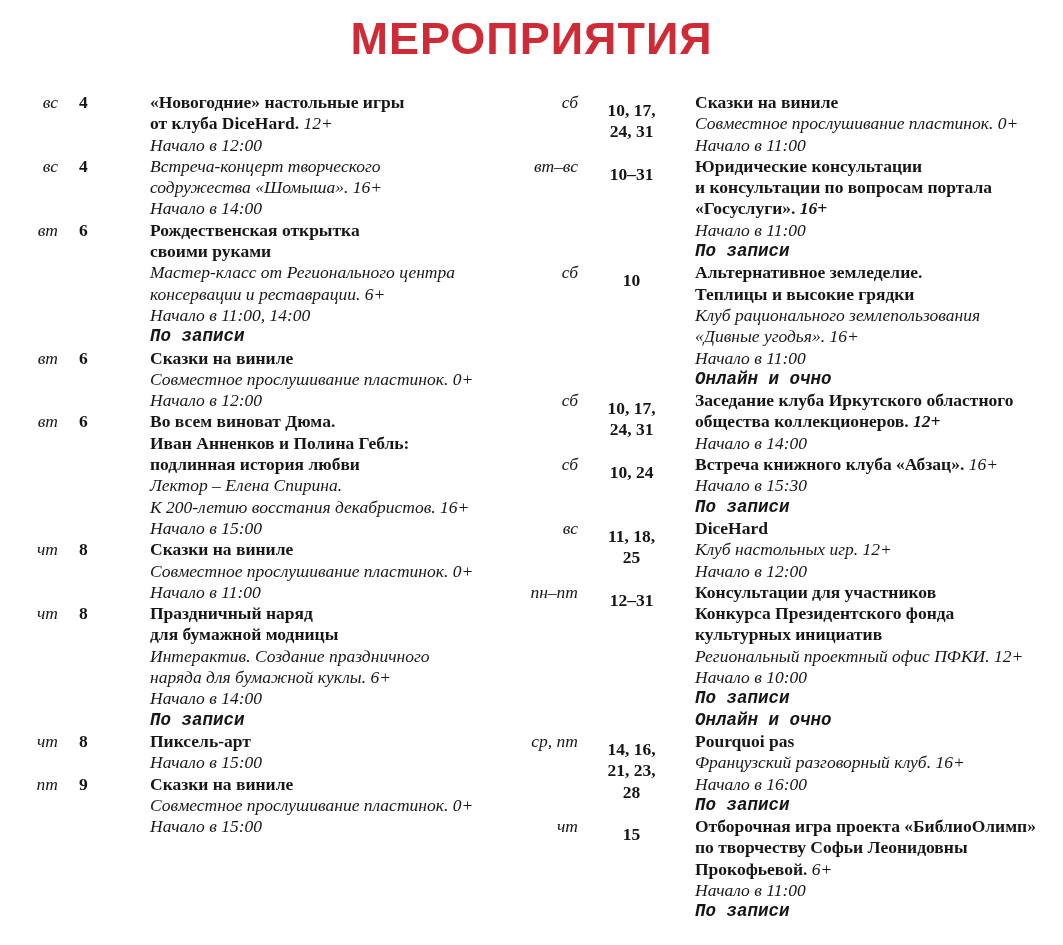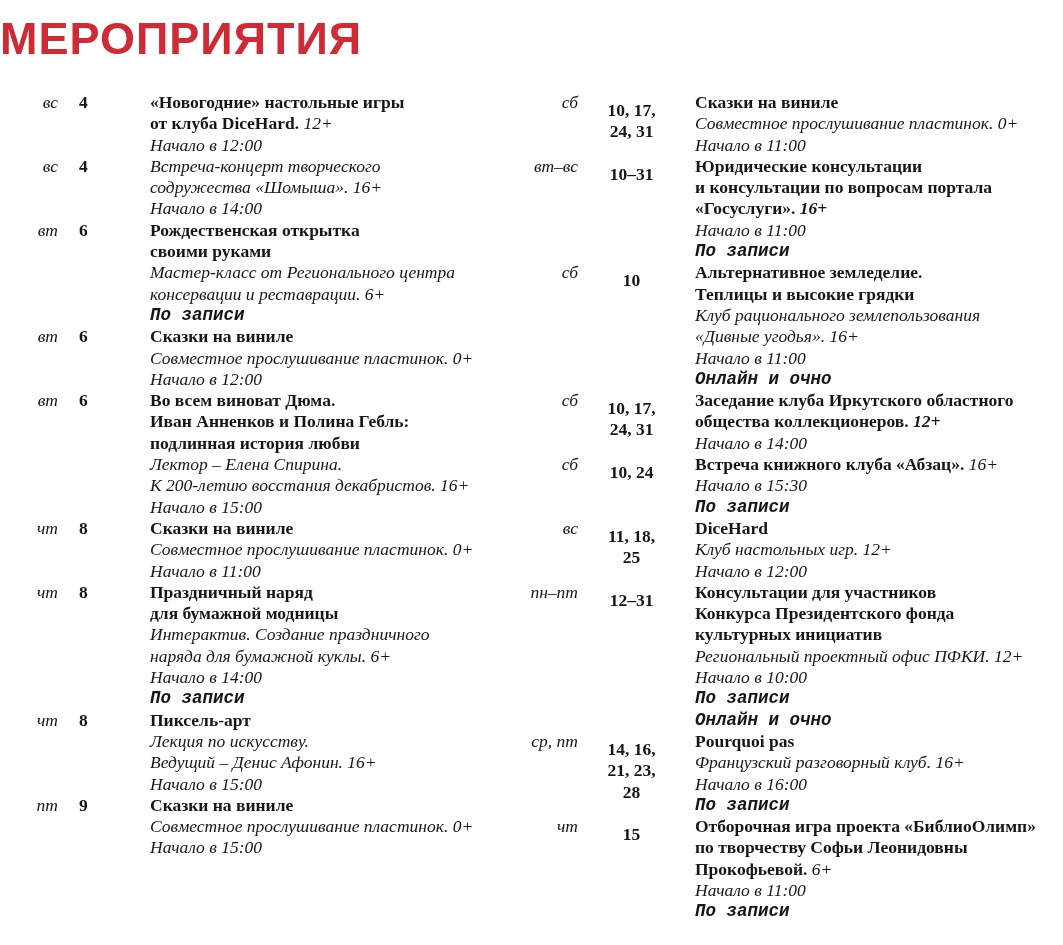--- a/index.html
+++ b/index.html
@@ -3,21 +3,21 @@
 <meta charset="utf-8">
 <style>
   html, body { margin:0; padding:0; }
   body {
     width:1063px; height:945px; background:#ffffff;
     font-family:"Liberation Serif", serif; color:#161616;
     position:relative; overflow:hidden;
   }
   .page-title {
     position:absolute; top:14px; left:0; width:1063px;
-    text-align:left;
+    text-align:center;
     font-family:"Liberation Sans", sans-serif;
     font-weight:bold; font-size:45px; line-height:50px;
     letter-spacing:1px;
     color:#ce2b36;
   }
   .col {
     position:absolute; top:92px;
     font-size:17.5px; line-height:21.3px;
   }
   .col-left  { left:0;     width:512px; }
@@ -64,20 +64,21 @@
   </div>
 
   <div class="event">
     <div class="event-day">вт</div>
     <div class="event-dates">6</div>
     <div class="event-content">
       <div class="event-title">Рождественская открытка
 своими руками</div>
       <div class="event-desc">Мастер-класс от Регионального центра
 консервации и реставрации. 6+</div>
+      <div class="event-time">Начало в 11:00, 14:00</div>
       <div class="event-note">По записи</div>
     </div>
   </div>
 
   <div class="event">
     <div class="event-day">вт</div>
     <div class="event-dates">6</div>
     <div class="event-content">
       <div class="event-title">Сказки на виниле</div>
       <div class="event-desc">Совместное прослушивание пластинок. 0+</div>
@@ -119,22 +120,20 @@
       <div class="event-time">Начало в 14:00</div>
       <div class="event-note">По записи</div>
     </div>
   </div>
 
   <div class="event">
     <div class="event-day">чт</div>
     <div class="event-dates">8</div>
     <div class="event-content">
       <div class="event-title">Пиксель-арт</div>
-      <div class="event-desc">Лекция по искусству.
-Ведущий – Денис Афонин. 16+</div>
       <div class="event-time">Начало в 15:00</div>
     </div>
   </div>
 
   <div class="event">
     <div class="event-day">пт</div>
     <div class="event-dates">9</div>
     <div class="event-content">
       <div class="event-title">Сказки на виниле</div>
       <div class="event-desc">Совместное прослушивание пластинок. 0+</div>

